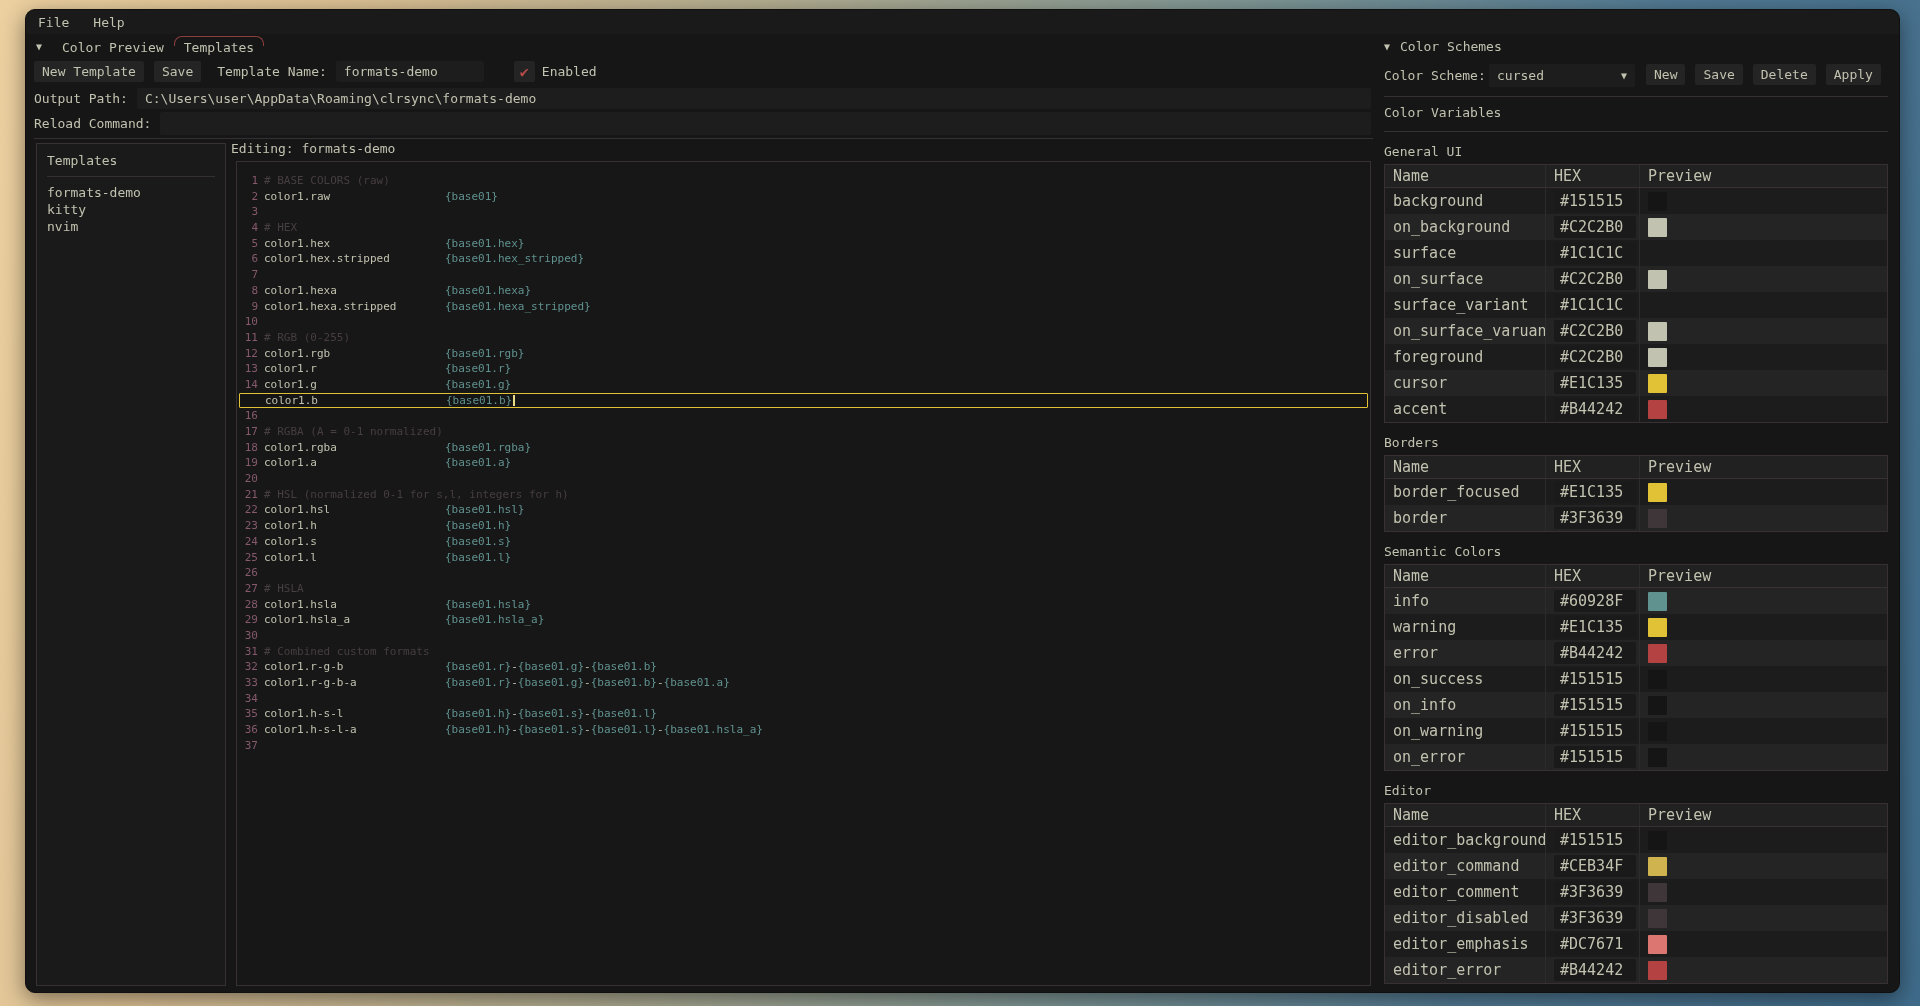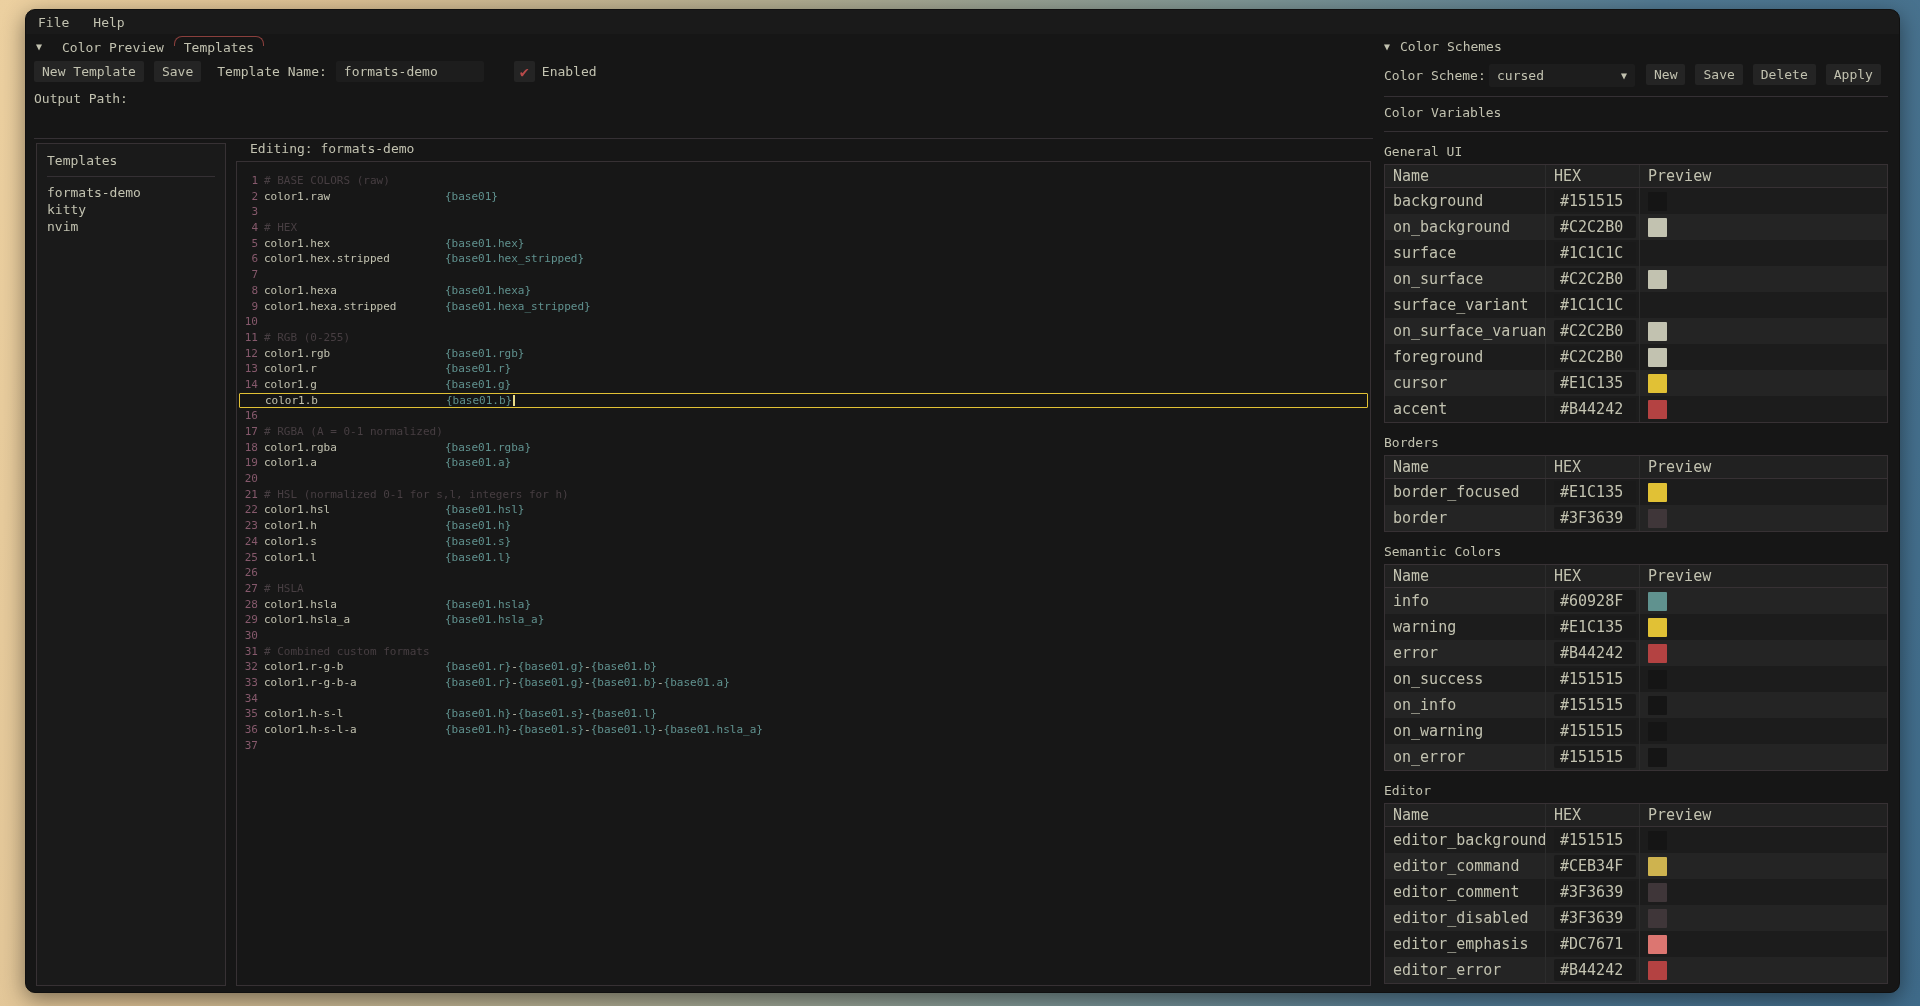--- a/index.html
+++ b/index.html
@@ -26,21 +26,21 @@
   .btn { background:#242424; padding:3px 8px; border-radius:2px; white-space:nowrap;text-align:center; }
   .input { background:#1d1d1d; border-radius:2px; padding:3px 8px; white-space:nowrap; overflow:hidden; }
   .checkbox { width:21px; height:21px; background:#242424; border-radius:2px; display:flex; align-items:center; justify-content:center; color:#b84a4a; font-size:15px; font-weight:bold; }
   .lbl { white-space:nowrap; }
   .sep-h { position:absolute; height:1px; background:#353034; }
   
   .tpl-box { position:absolute; left:10px; top:133px; width:190px; height:843px; border:1px solid #373134; background:#1a1a1a; padding:9px 10px; }
   .tpl-title { padding-bottom:8px; border-bottom:1px solid #353034; margin-bottom:7px; }
   .tpl-item { line-height:17px; cursor:default; }
   
-  .edit-header { position:absolute; left:224px; top:131px; }
+  .edit-header { position:absolute; left:205px; top:131px; }
   .code-box { position:absolute; left:210px; top:151px; width:1135px; height:825px; border:1px solid #373134; background:#171717; overflow:hidden; }
   .code { position:absolute; inset:0; padding-top:11px; font-size:11px; line-height:15.7px; white-space:pre; }
   .line { height:15.7px; position:relative; }
   .gutter { display:inline-block; width:21px; text-align:right; color:#86596C; margin-right:6px; }
   .cname { display:inline-block; width:181px; color:#C2C2B0; }
   .comment { color:#473e42; }
   .tok-var { color:#60928F; }
   .tok-plain { color:#C2C2B0; }
   .cur-box { position:absolute; left:2px; right:2px; top:0; height:15.5px; border:1px solid #E1C135; border-radius:1px; background:#151515; padding-left:25px; display:flex; align-items:center; white-space:pre; }
   .cursor-bar { display:inline-block; width:2px; height:11px; background:#e8dB8a; margin-left:1px; }
@@ -93,22 +93,28 @@
     <div class="checkbox">
         <span>✔</span>
       </div>
     <div style="width:7px"></div>
     <div class="lbl">Enabled</div>
   </div>
 
   <div class="trow" style="top:77px; right:528px;">
     <div class="lbl">Output Path:</div>
     <div style="width:9px"></div>
-  </div>
-
+    <div class="input" style="flex:1;">C:\Users\user\AppData\Roaming\clrsync\formats-demo</div>
+  </div>
+
+  <div class="trow" style="top:102px; right:528px;">
+    <div class="lbl">Reload Command:</div>
+    <div style="width:9px"></div>
+    <div class="input" style="flex:1; height:23px;"></div>
+  </div>
 
   <div class="sep-h" style="top:128px; left:8px; width:1339px;"></div>
 
   <div class="tpl-box">
     <div class="tpl-title">Templates</div>
     <div id="tpl-list">
         <div class="tpl-item">formats-demo</div>
         <div class="tpl-item">kitty</div>
         <div class="tpl-item">nvim</div>
       </div>

